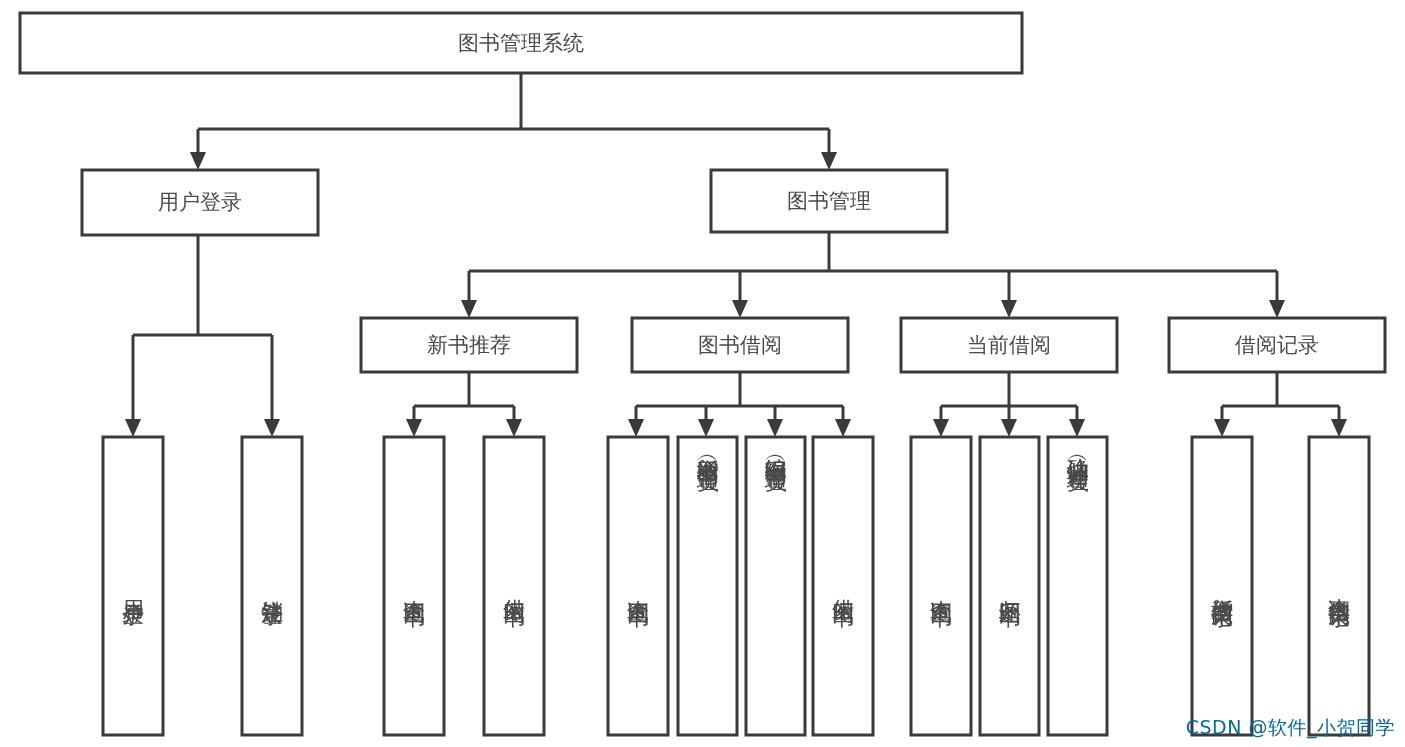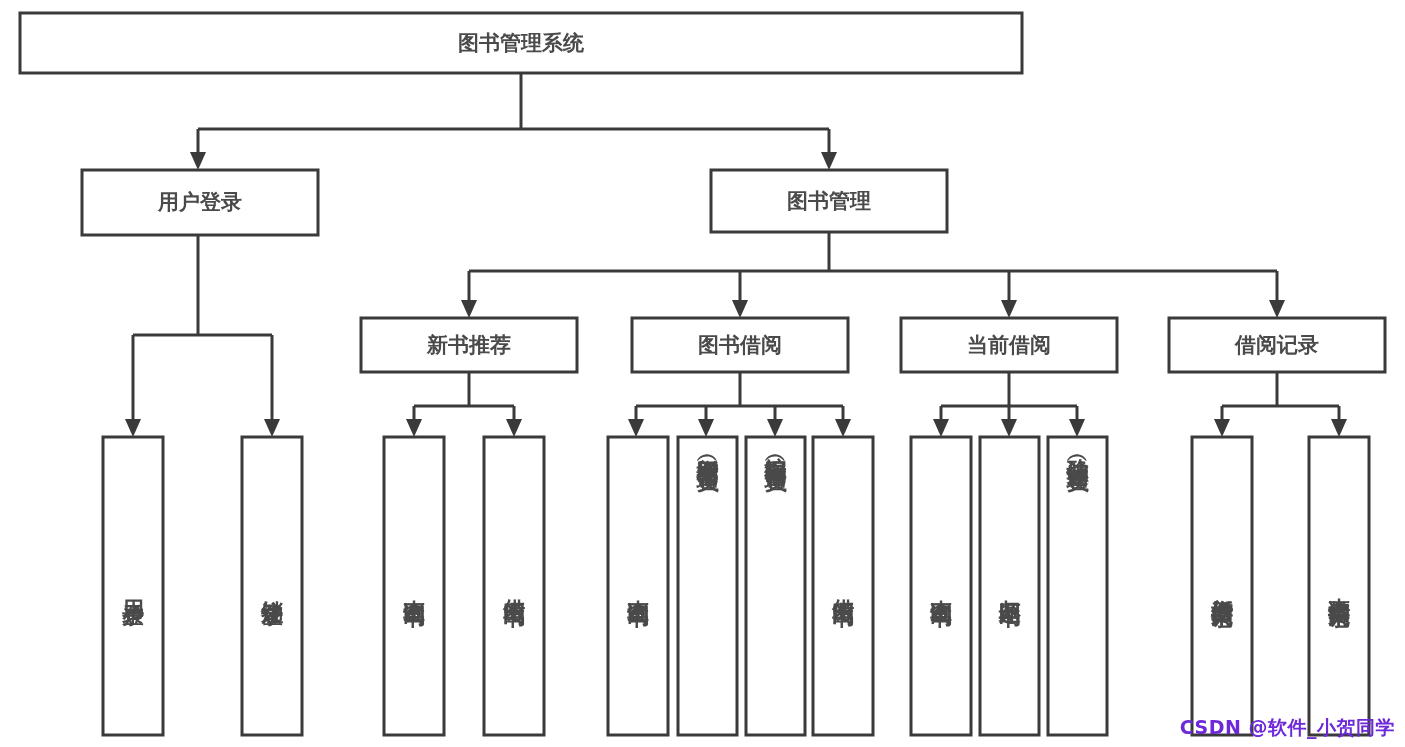--- a/index.html
+++ b/index.html
@@ -11,21 +11,20 @@
     width: 1405px;
     height: 747px;
     font-family: "DejaVu Sans", "Liberation Sans", sans-serif;
     overflow: hidden;
     position: relative;
   }
   #diagram-root {
     position: relative;
     width: 1405px;
     height: 747px;
-    font-weight: bold;
   }
   svg#flowchart {
     position: absolute;
     top: 0;
     left: 0;
     width: 1405px;
     height: 747px;
   }
   .node-box {
     fill: #ffffff;
@@ -64,21 +63,21 @@
     letter-spacing: 2px;
     color: #4a4a4a;
     white-space: nowrap;
   }
   .watermark {
     position: absolute;
     right: 10px;
     bottom: 6px;
     font-family: "DejaVu Sans", "Liberation Sans", sans-serif;
     font-size: 19px;
-    color: #6d28d9;
+    color: #0369a1;
     letter-spacing: 0.5px;
     white-space: nowrap;
     text-align: center;
   }
 </style>
 </head>
 <body>
 
 <div id="diagram-root">
 

